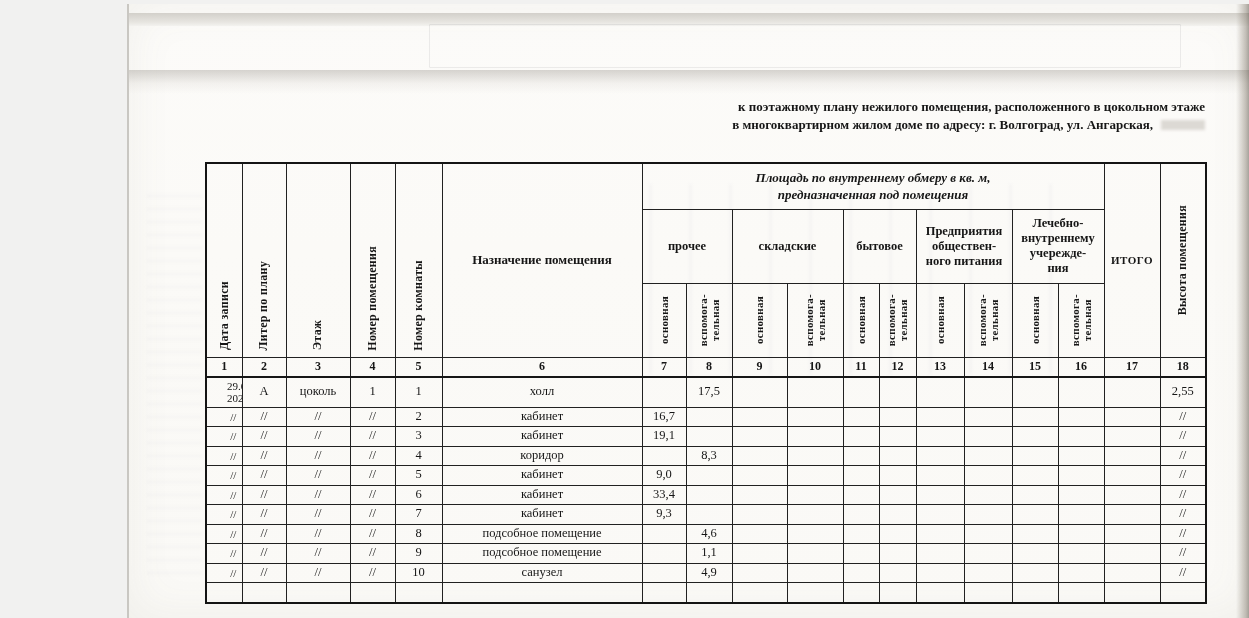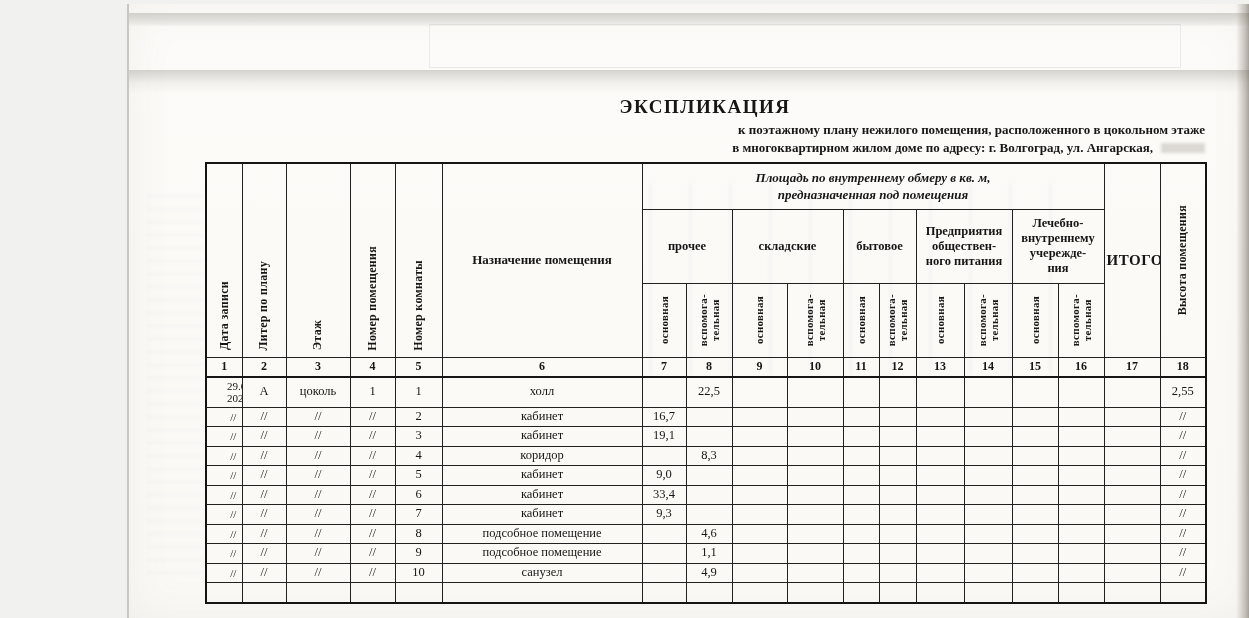--- a/index.html
+++ b/index.html
@@ -45,21 +45,21 @@
   .expl th,.expl td{
     border:1.5px solid #212121;padding:0 2px;
     text-align:center;vertical-align:middle;
     font-weight:normal;overflow:hidden;
   }
   .expl thead th{font-weight:bold;}
   tr.hr1{height:46px;} tr.hr2{height:74px;} tr.hr3{height:74px;} tr.hr4{height:20px;}
   .area-head{font-size:13px;line-height:1.35;white-space:pre-line;font-style:italic;}
   .group-head{font-size:12.5px;line-height:1.2;white-space:pre-line;}
   .purpose-head{font-size:13px;}
-  .itogo-head{font-size:15px;letter-spacing:.5px;}
+  .itogo-head{font-size:11px;letter-spacing:.5px;}
   .vwrap{display:flex;height:100%;justify-content:center;align-items:flex-end;
     padding-bottom:6px;box-sizing:border-box;}
   .vwrap.center{align-items:center;padding-bottom:0;}
   .vtext{writing-mode:vertical-rl;transform:rotate(180deg);
     font-size:12px;font-weight:bold;line-height:1.12;white-space:pre-line;letter-spacing:.3px;}
   .sub-cell .vtext{font-size:11px;}
   .vh{height:1px;} 
   .vh>.vwrap{min-height:192px;}
   .sub-cell>.vwrap{min-height:70px;}
   tr.hr4 th{font-size:12px;border-bottom:2px solid #161616;}
@@ -74,21 +74,20 @@
 <body>
 
 <div class="page">
   <div class="band-a"></div>
   <div class="ghost-rect"></div>
   <div class="band-b"></div>
   <div class="scan-artifact art-left"></div>
   <div class="scan-artifact art-head"></div>
 
   <div class="title-block">
-    <div class="doc-title">ЭКСПЛИКАЦИЯ</div>
     <div class="doc-sub">к поэтажному плану нежилого помещения, расположенного в цокольном этаже</div>
     <div class="doc-sub"><span>в многоквартирном жилом доме по адресу: г. Волгоград, ул. Ангарская,</span><span class="smudge"></span></div>
   </div>
 
   <table class="expl">
     <colgroup>
       <col style="width:36px">
         <col style="width:44px">
         <col style="width:64px">
       <col style="width:45px">
@@ -237,21 +236,21 @@
     <tbody>
         <tr>
           <td>29.06.
 2021г.</td>
           <td>А</td>
           <td>цоколь</td>
           <td>1</td>
           <td>1</td>
           <td>холл</td>
           <td></td>
-          <td>22,5</td>
+          <td>17,5</td>
           <td></td>
           <td></td>
           <td></td>
           <td></td>
           <td></td>
           <td></td>
           <td></td>
           <td></td>
           <td></td>
           <td>2,55</td>

